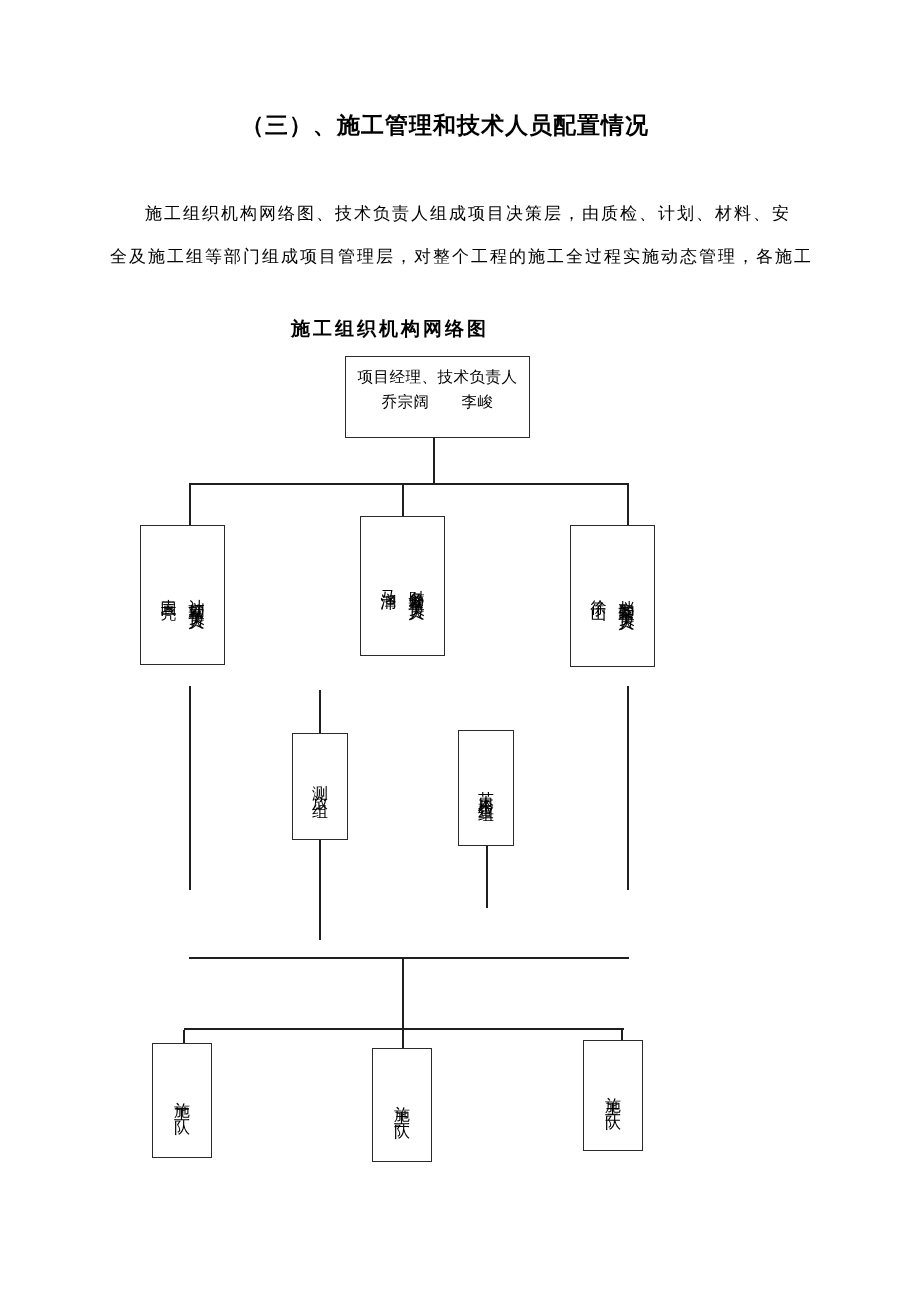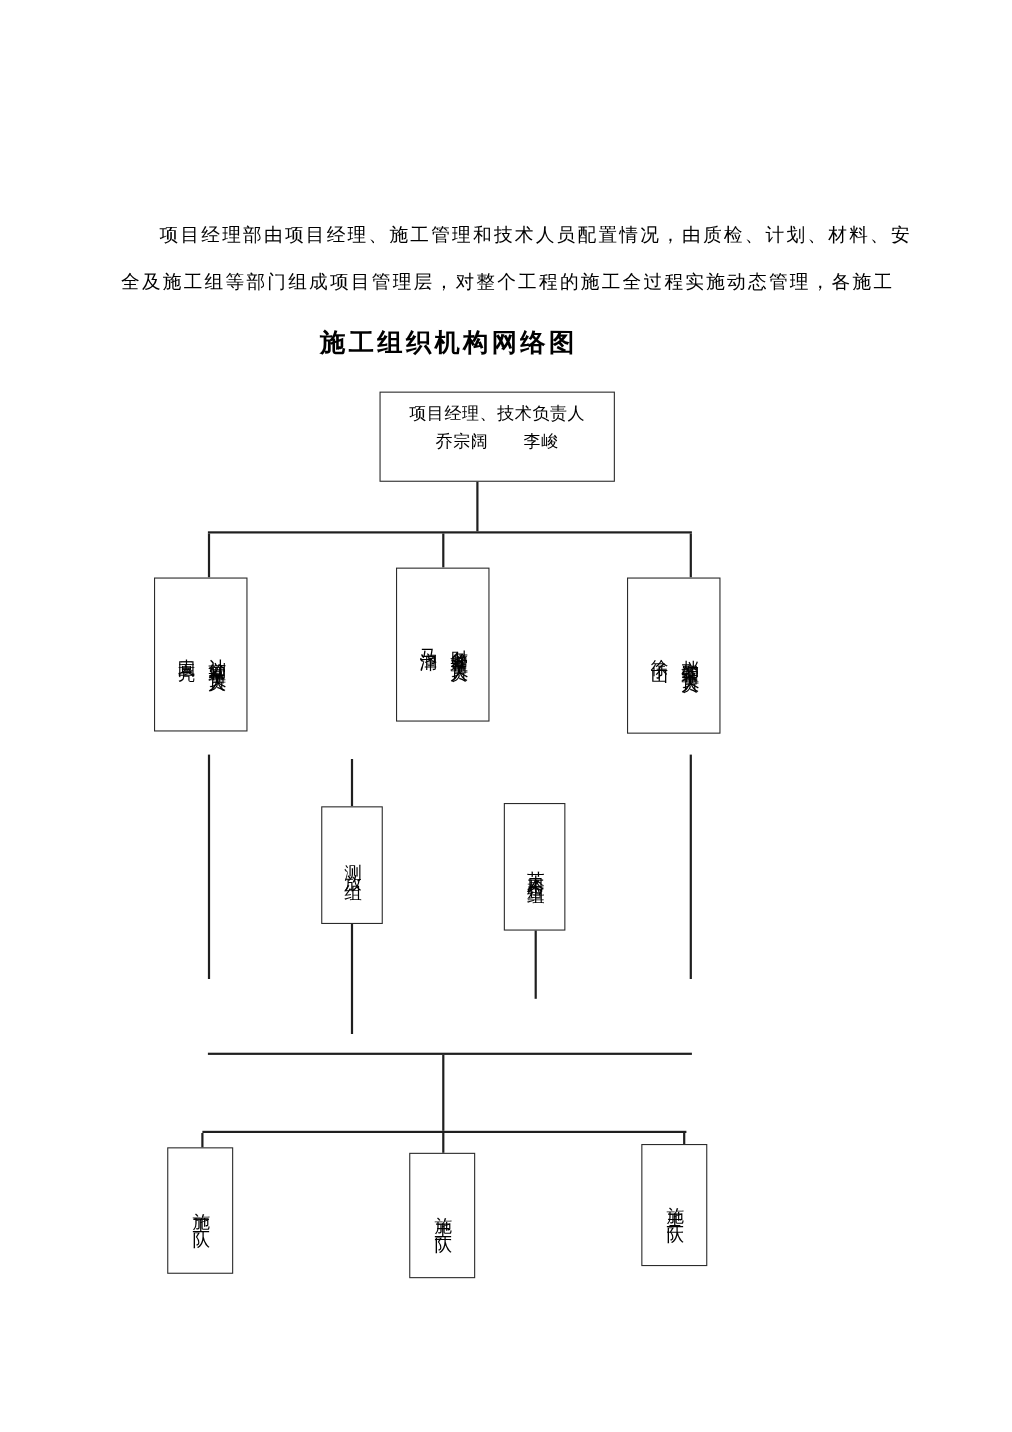--- a/index.html
+++ b/index.html
@@ -19,22 +19,22 @@
     position:absolute; left:150px; top:163px;
     font-size:18px; font-weight:700; letter-spacing:2px;
   }
   .paragraph {
     position:absolute; left:110px; top:192px; width:720px;
     font-size:17px; letter-spacing:2px; line-height:43px;
   }
   .paragraph .pline { white-space:nowrap; }
   .paragraph .pline.indent { padding-left:35px; }
   .chart-title {
-    position:absolute; left:291px; top:296px;
-    font-size:23px; font-weight:700; letter-spacing:3px;
+    position:absolute; left:291px; top:316px;
+    font-size:19px; font-weight:700; letter-spacing:3px;
   }
 
   
   .obox {
     position:absolute; border:1.5px solid #2b2b2b; background:#fff;
     display:flex; align-items:center; justify-content:center;
   }
   .box-top { align-items:flex-start; }
   .topbox-inner { text-align:center; font-size:15.5px; line-height:25px; padding-top:7px; letter-spacing:0.5px; }
 
@@ -46,29 +46,30 @@
   .vtext-team { font-size:16px; letter-spacing:6px; }
 
   
   .line { position:absolute; background:#1f1f1f; }
 </style>
 </head>
 <body>
 
 <div class="page">
 
+  <div class="doc-title">（三）、施工管理和技术人员配置情况</div>
 
   <div class="paragraph">
-    <div class="pline indent">项目经理部由项目经理、施工管理和技术人员配置情况，由质检、计划、材料、安</div>
+    <div class="pline indent">施工组织机构网络图、技术负责人组成项目决策层，由质检、计划、材料、安</div>
     <div class="pline">全及施工组等部门组成项目管理层，对整个工程的施工全过程实施动态管理，各施工</div>
   </div>
 
   <div class="chart-title">施工组织机构网络图</div>
 
-  <div class="obox box-top" style="left:345px;top:356px;width:214px;height:82px;">
+  <div class="obox box-top" style="left:345px;top:356px;width:185px;height:82px;">
     <div class="topbox-inner">
       <div>项目经理、技术负责人</div>
       <div>乔宗阔　　李峻</div>
     </div>
   </div>
 
   <div class="line" style="left:433px;top:438px;width:2px;height:45px;"></div>
   <div class="line" style="left:189px;top:483px;width:440px;height:2px;"></div>
   <div class="line" style="left:189px;top:485px;width:2px;height:40px;"></div>
   <div class="line" style="left:402px;top:485px;width:2px;height:31px;"></div>

